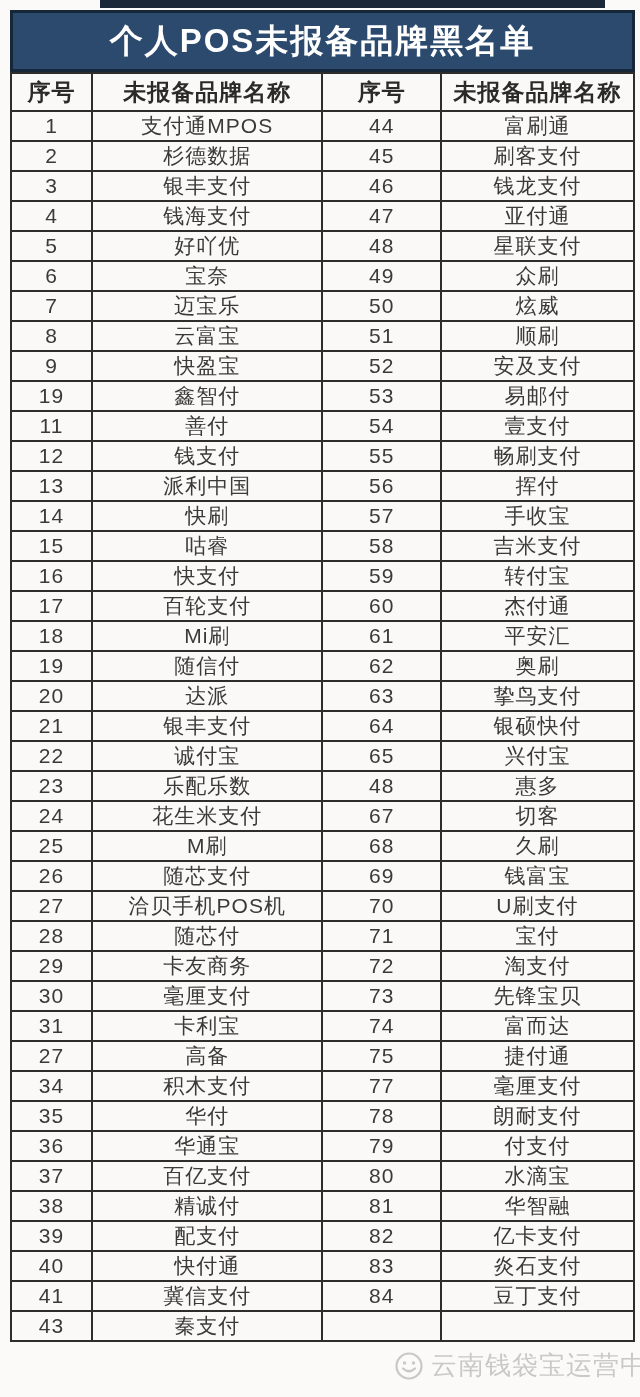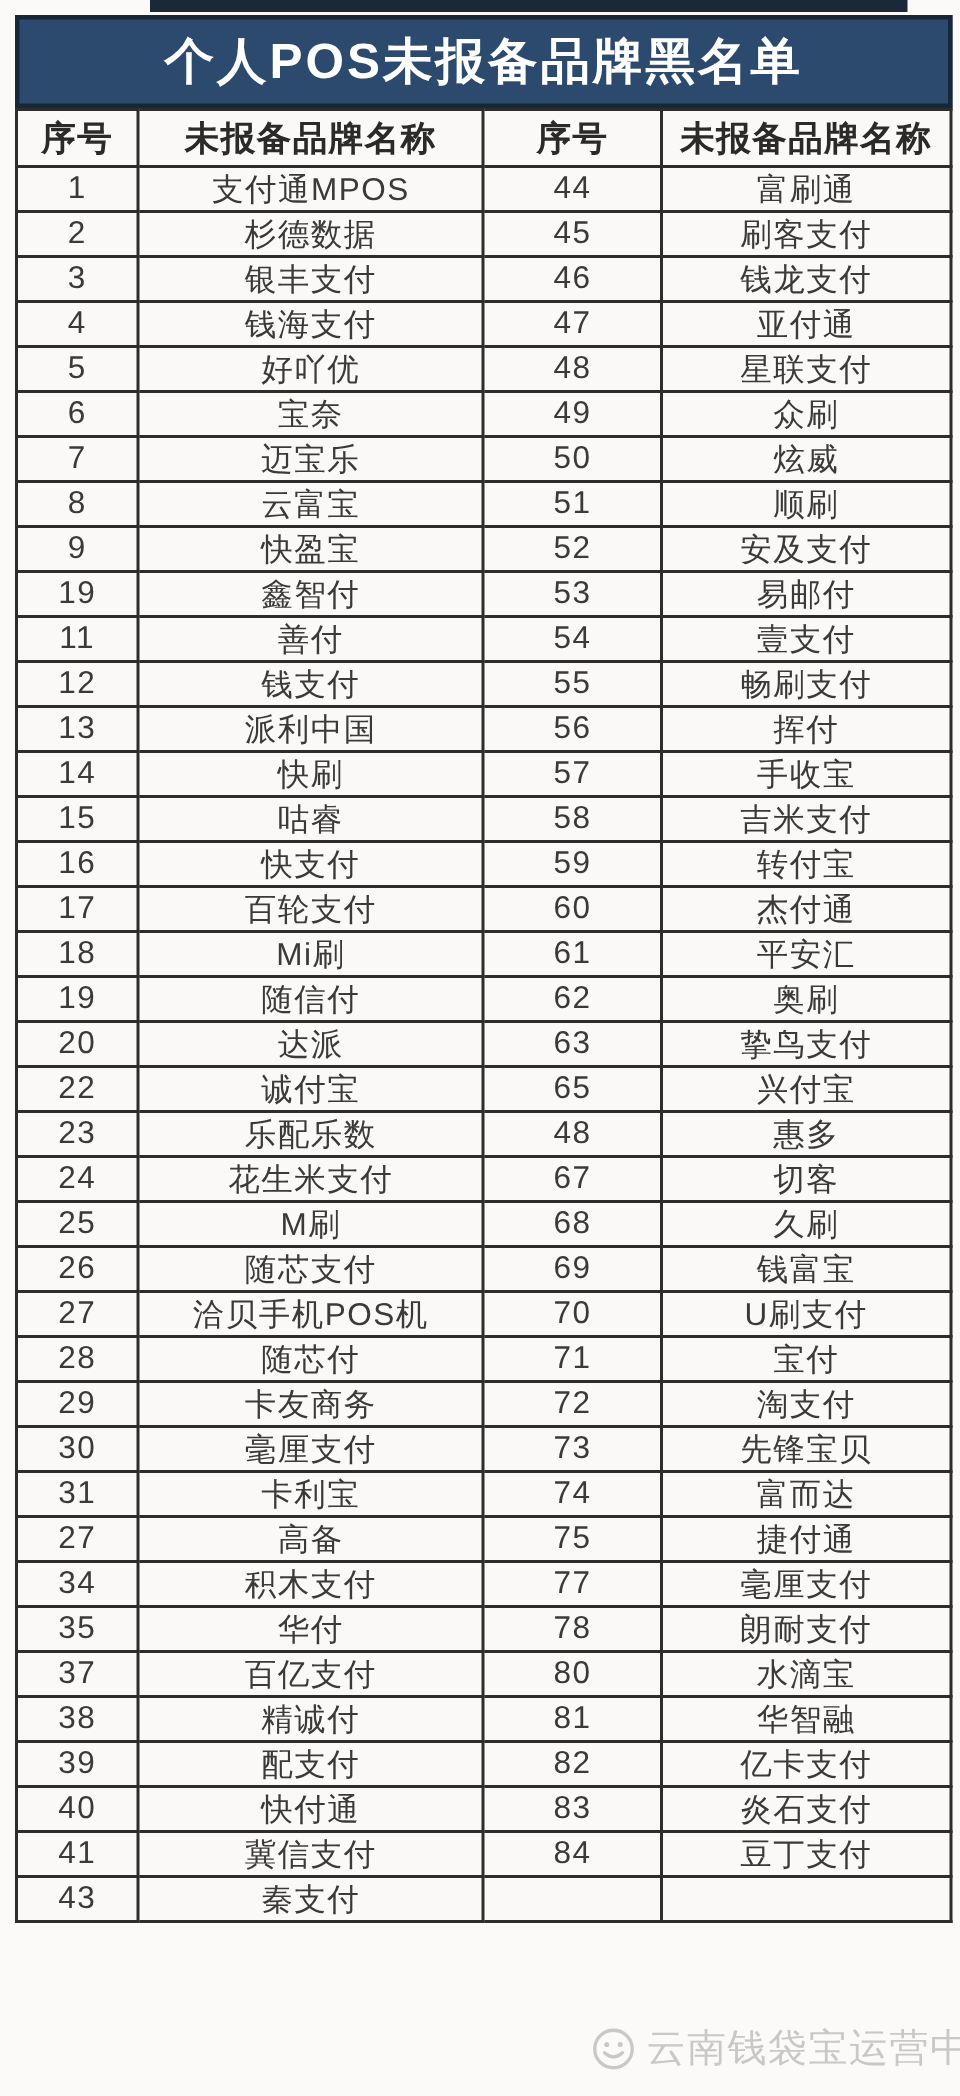--- a/index.html
+++ b/index.html
@@ -191,20 +191,26 @@
         <td>62</td>
         <td>奥刷</td>
       </tr>
       <tr>
         <td>20</td>
         <td>达派</td>
         <td>63</td>
         <td>挚鸟支付</td>
       </tr>
       <tr>
+        <td>21</td>
+        <td>银丰支付</td>
+        <td>64</td>
+        <td>银硕快付</td>
+      </tr>
+      <tr>
         <td>22</td>
         <td>诚付宝</td>
         <td>65</td>
         <td>兴付宝</td>
       </tr>
       <tr>
         <td>23</td>
         <td>乐配乐数</td>
         <td>48</td>
         <td>惠多</td>
@@ -267,20 +273,26 @@
         <td>34</td>
         <td>积木支付</td>
         <td>77</td>
         <td>毫厘支付</td>
       </tr>
       <tr>
         <td>35</td>
         <td>华付</td>
         <td>78</td>
         <td>朗耐支付</td>
+      </tr>
+      <tr>
+        <td>36</td>
+        <td>华通宝</td>
+        <td>79</td>
+        <td>付支付</td>
       </tr>
       <tr>
         <td>37</td>
         <td>百亿支付</td>
         <td>80</td>
         <td>水滴宝</td>
       </tr>
       <tr>
         <td>38</td>
         <td>精诚付</td>

